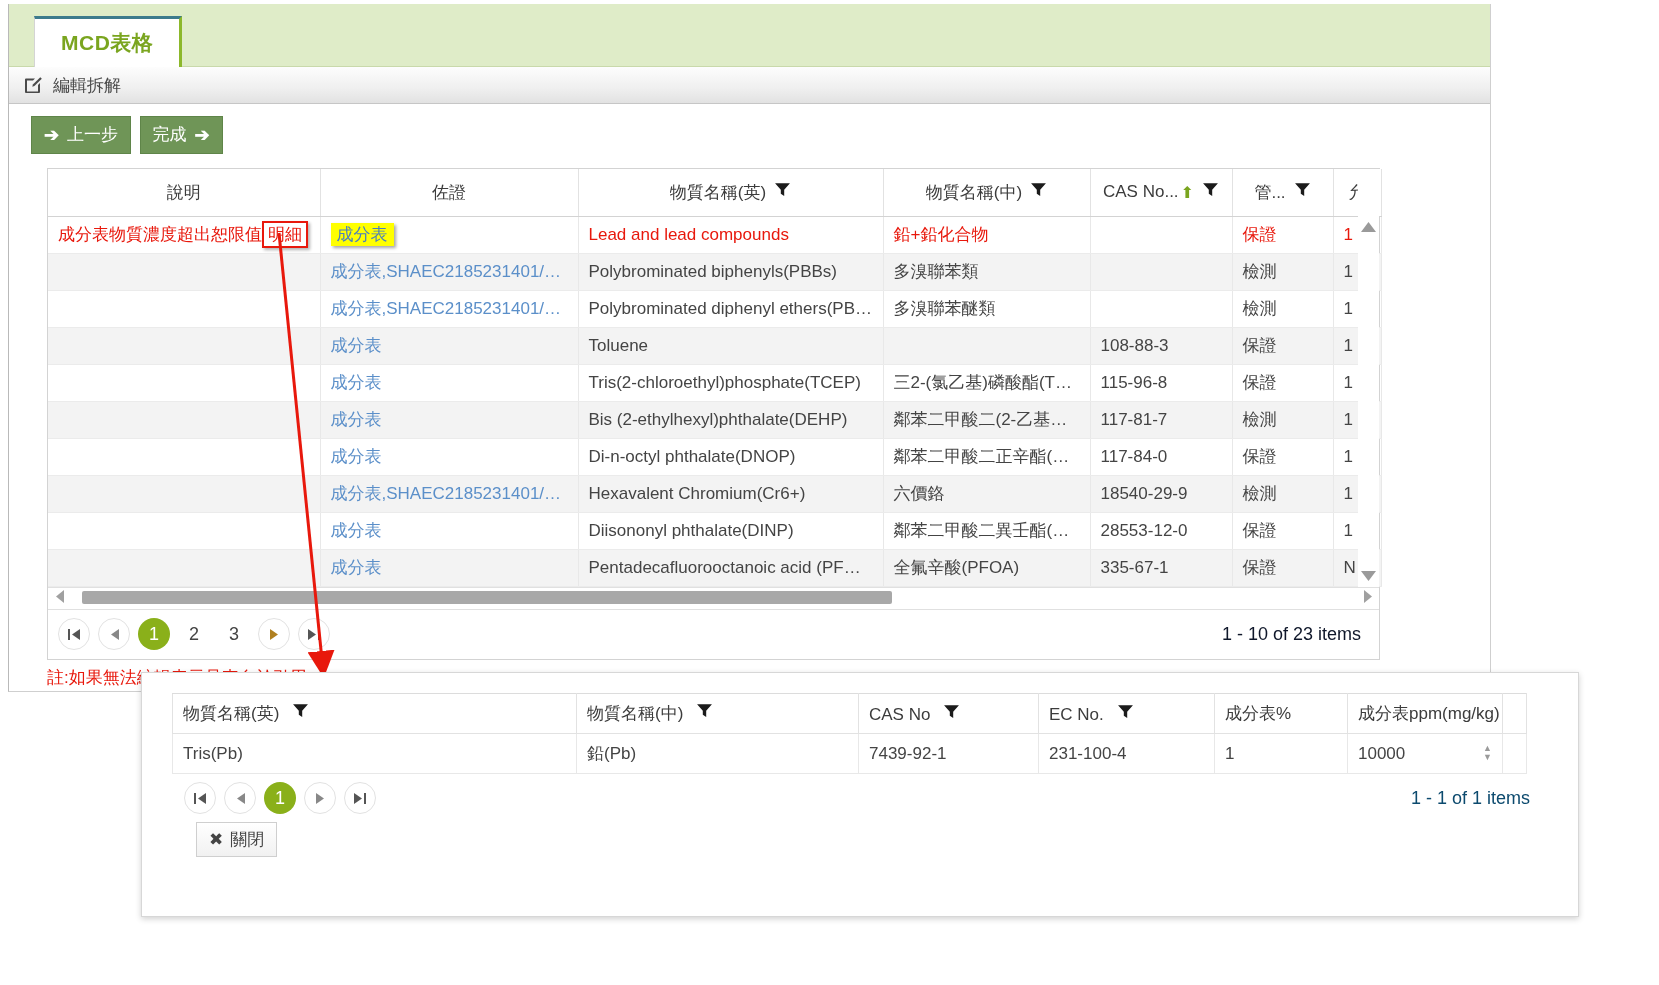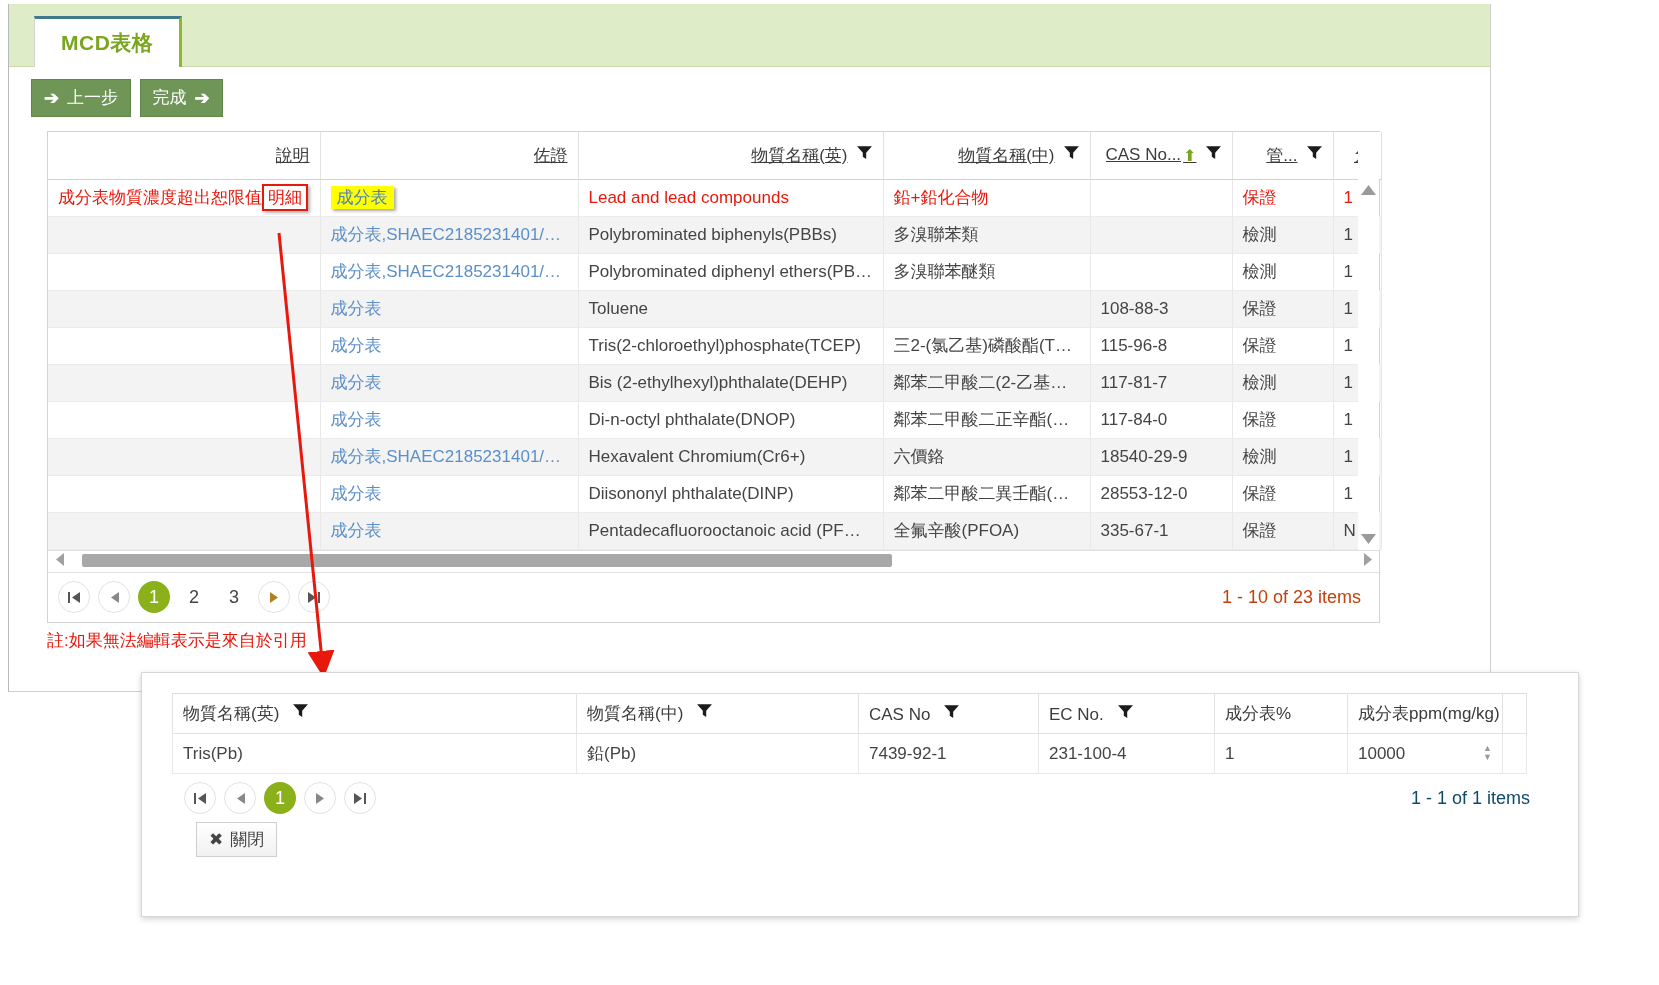--- a/index.html
+++ b/index.html
@@ -75,21 +75,21 @@
     font-size: 17px; color: #3c3c3c;
     text-align: left;
     height: 47px;
     padding: 0 10px;
     border-right: 1px solid #e2e2e2;
     border-bottom: 1px solid #d3d3d3;
     background: #fff;
     vertical-align: middle;
     white-space: nowrap; overflow: hidden;
   }
-  table.grid th .thin { display: flex; align-items: center; justify-content: flex-end; text-decoration: underline; }
+  table.grid th .thin { display: flex; align-items: center; justify-content: center; }
   table.grid th .ttl { overflow: hidden; text-overflow: ellipsis; }
   .funnel { flex: none; margin-left: 8px; }
   .sortarrow { color: #7aa51f; font-size: 16px; margin-left: 2px; }
 
   table.grid td {
     font-size: 17px; color: #444;
     height: 37px;
     padding: 0 10px;
     border-right: 1px solid #e8e8e8;
     border-bottom: 1px solid #ebebeb;
@@ -156,21 +156,21 @@
     margin-right: 8px; color:#555; font-size: 13px;
     cursor: pointer;
   }
   .pgnum {
     width: 32px; height: 32px; border-radius: 50%;
     display:flex; align-items:center; justify-content:center;
     margin-right: 8px; color:#444; font-size: 18px; cursor:pointer;
     border: 1px solid transparent;
   }
   .pgnum.active { background:#8ab01a; color:#fff; }
-  .pginfo { margin-left:auto; padding-right: 18px; font-size: 18px; color:#c2410c; }
+  .pginfo { margin-left:auto; padding-right: 18px; font-size: 18px; color:#0f172a; }
 
   .note {
     color: #e8180c; font-size: 17px;
     padding: 6px 0 0 38px;
   }
 
   
   .annot { position:absolute; left:0; top:0; width:1659px; height:985px; pointer-events:none; }
 
   
@@ -219,20 +219,29 @@
 <div id="root">
 
   <div class="app-window">
 
     <div class="tabstrip">
       <div class="tab">
         <span>MCD表格</span>
       </div>
     </div>
 
+    <div class="toolbar-row">
+      <span class="pencil">
+        <svg width="20" height="20" viewBox="0 0 20 20">
+          <path d="M2 4.5a1 1 0 011-1h9l-2 2H4v11h11v-6.5l2-2V17a1 1 0 01-1 1H3a1 1 0 01-1-1z" fill="#4a4a4a"></path>
+          <path d="M17.3 2.2l1.5 1.5-7.4 7.4-2.1.6.6-2.1z" fill="#4a4a4a"></path>
+        </svg>
+      </span>
+      <span>編輯拆解</span>
+    </div>
 
     <div class="cmdbar">
       <button class="btn-green">
         <span class="arrow">➔</span>
         <span>上一步</span>
       </button>
       <button class="btn-green">
         <span>完成</span>
         <span class="arrow">➔</span>
       </button>

